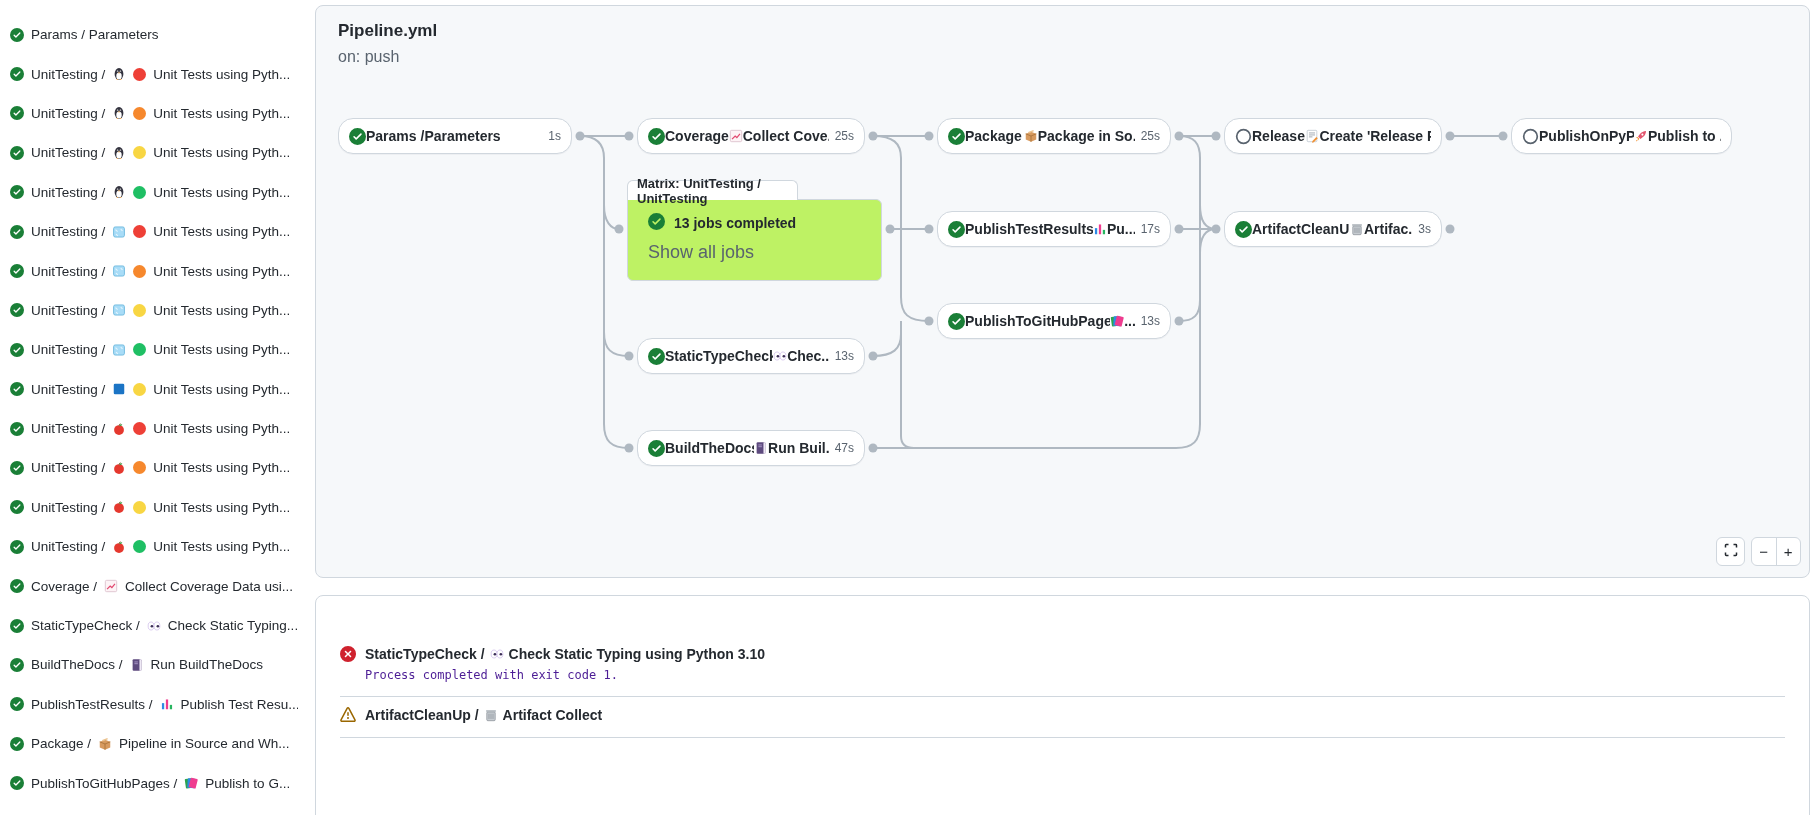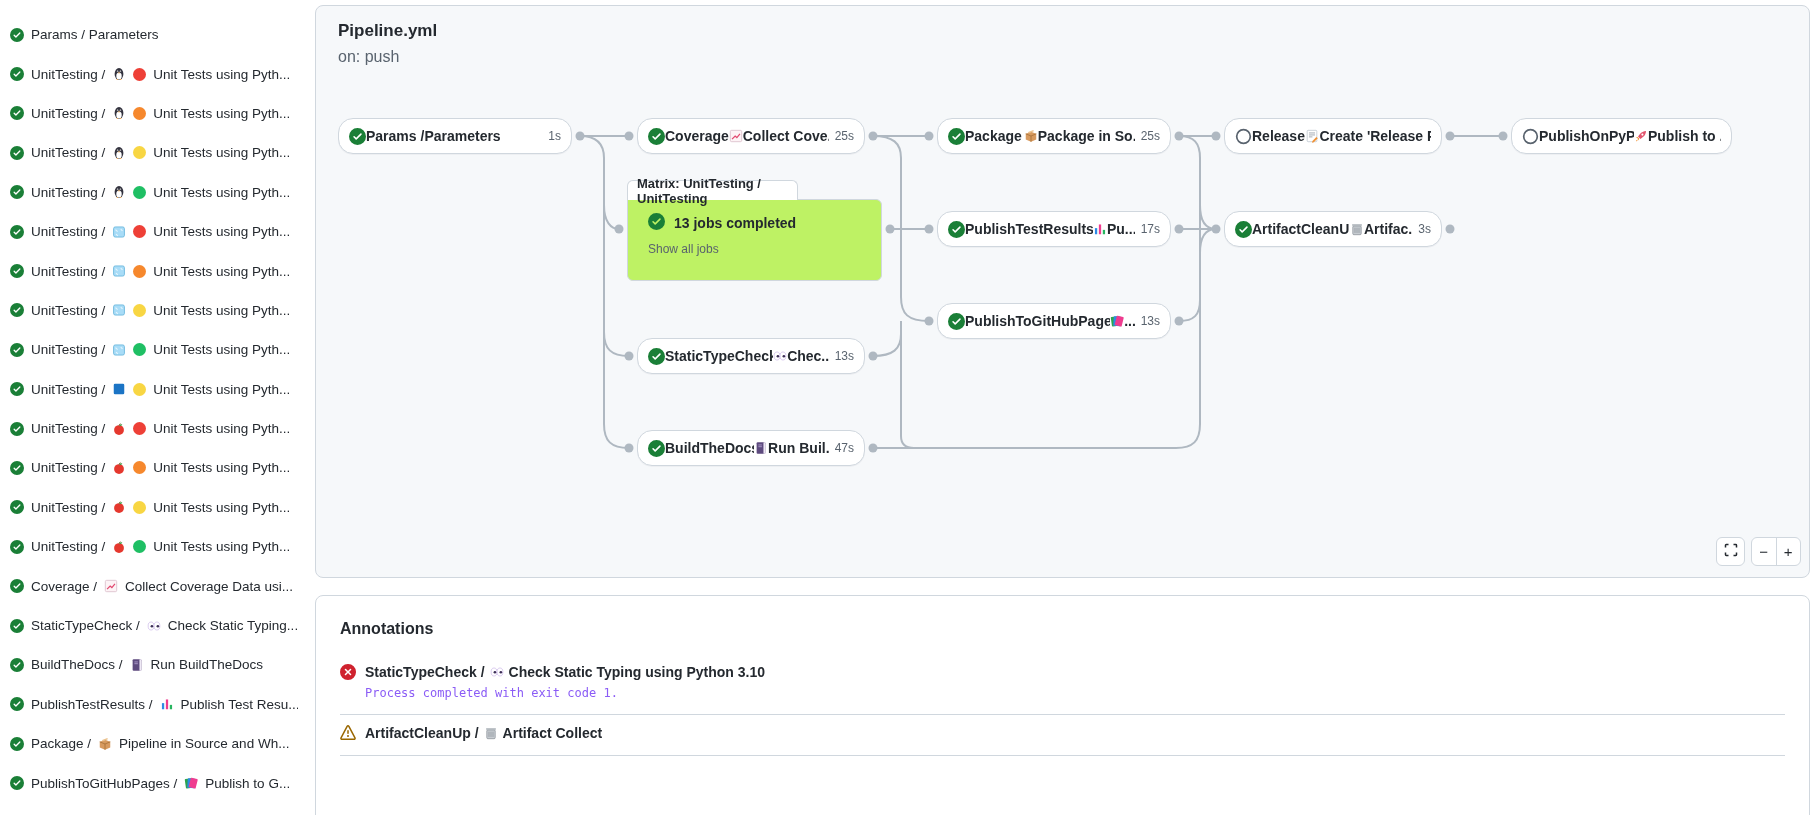--- a/index.html
+++ b/index.html
@@ -28,41 +28,41 @@
   .gnode .ic { display:inline-flex; flex:0 0 auto; }
   .gnode .dur { margin-left:auto; font-size:12px; font-weight:400; color:#59636e; padding-left:6px; }
   .gnode .nlabel, .gnode .nname { overflow:hidden; }
 
   #matrix-tab { position:absolute; left:627px; top:180px; width:171px; height:20px; background:#fff;
     border:1px solid #d0d7de; border-bottom:none; border-radius:6px 6px 0 0; font-size:13px; font-weight:700;
     display:flex; align-items:center; padding:0 9px; color:#24292f; z-index:3; }
   #matrix-box { position:absolute; left:627px; top:199px; width:255px; height:82px; background:#bef264;
     border:1px solid #d0d7de; border-radius:0 6px 6px 6px; z-index:2; padding:13px 0 0 20px; }
   #matrix-row { display:flex; align-items:center; gap:9px; font-size:14px; font-weight:700; }
-  #matrix-link { margin-top:9px; font-size:12px; color:#59636e; cursor:pointer; }
+  #matrix-link { margin-top:9px; font-size:18px; color:#59636e; cursor:pointer; }
 
   
   #fullscreen-btn { position:absolute; left:1716px; top:537px; width:29px; height:29px; background:#fff;
     border:1px solid #d0d7de; border-radius:6px; display:flex; align-items:center; justify-content:center; cursor:pointer; }
   #zoom-group { position:absolute; left:1751px; top:537px; width:50px; height:29px; background:#fff;
     border:1px solid #d0d7de; border-radius:6px; display:flex; }
   #zoom-group .zbtn { flex:1; display:flex; align-items:center; justify-content:center; font-size:15px; color:#24292f; cursor:pointer; }
   #zoom-out { border-right:1px solid #d0d7de; }
 
   
   #ann-card { position:absolute; left:315px; top:595px; width:1495px; height:240px; background:#fff;
     border:1px solid #d0d7de; border-radius:8px 8px 0 0; padding:24px 24px 0 24px; }
   #ann-title { font-size:16px; font-weight:700; color:#24292f; }
   #ann-summary { margin-top:6px; font-size:12px; color:#59636e; }
   #ann-list { margin-top:16px; }
   .ann-item { padding:10px 0 14px 0; border-bottom:1px solid #d0d7de; }
   .ann-head { display:flex; align-items:center; gap:9px; }
   .ann-head .ic { display:inline-flex; flex:0 0 auto; }
   .ann-job { font-size:14px; font-weight:700; color:#24292f; display:flex; align-items:center; gap:5px; cursor:pointer; }
-  .ann-msg { margin:6px 0 0 25px; font-size:12px; color:#8b5cf6; font-family:"DejaVu Sans Mono","Liberation Mono",monospace; }
+  .ann-msg { margin:6px 0 0 25px; font-size:12px; color:#4c1d95; font-family:"DejaVu Sans Mono","Liberation Mono",monospace; }
 </style>
 </head>
 <body>
 
 <div id="app">
 
   <div id="sidebar">
       <div class="side-item">
         <span class="ic">
           <svg width="14" height="14" viewBox="0 0 16 16">
@@ -628,21 +628,20 @@
     <span class="ic" id="fullscreen-ic"><svg width="16" height="16" viewBox="0 0 16 16">
           <path d="M5.5 2.5H3.2a.7.7 0 0 0-.7.7v2.3M10.5 2.5h2.3a.7.7 0 0 1 .7.7v2.3M13.5 10.5v2.3a.7.7 0 0 1-.7.7h-2.3M2.5 10.5v2.3a.7.7 0 0 0 .7.7h2.3" stroke="#24292f" stroke-width="1.5" fill="none"></path>
         </svg></span>
   </div>
   <div id="zoom-group">
     <div class="zbtn" id="zoom-out">−</div>
     <div class="zbtn" id="zoom-in">+</div>
   </div>
 
   <div id="ann-card">
-    <div id="ann-title">Annotations</div>
     <div id="ann-list">
         <div class="ann-item">
           <div class="ann-head">
             <span class="ic">
               <svg width="16" height="16" viewBox="0 0 16 16">
                 <path fill="#cf222e" d="M2.343 13.657A8 8 0 1 1 13.658 2.343 8 8 0 0 1 2.343 13.657ZM6.03 4.97a.751.751 0 0 0-1.042.018.751.751 0 0 0-.018 1.042L6.94 8 4.97 9.97a.749.749 0 0 0 .326 1.275.749.749 0 0 0 .734-.215L8 9.06l1.97 1.97a.749.749 0 0 0 1.275-.326.749.749 0 0 0-.215-.734L9.06 8l1.97-1.97a.749.749 0 0 0-.326-1.275.749.749 0 0 0-.734.215L8 6.94Z"></path>
               </svg>
             </span>
             <span class="ann-job">
               <span>StaticTypeCheck / </span>

